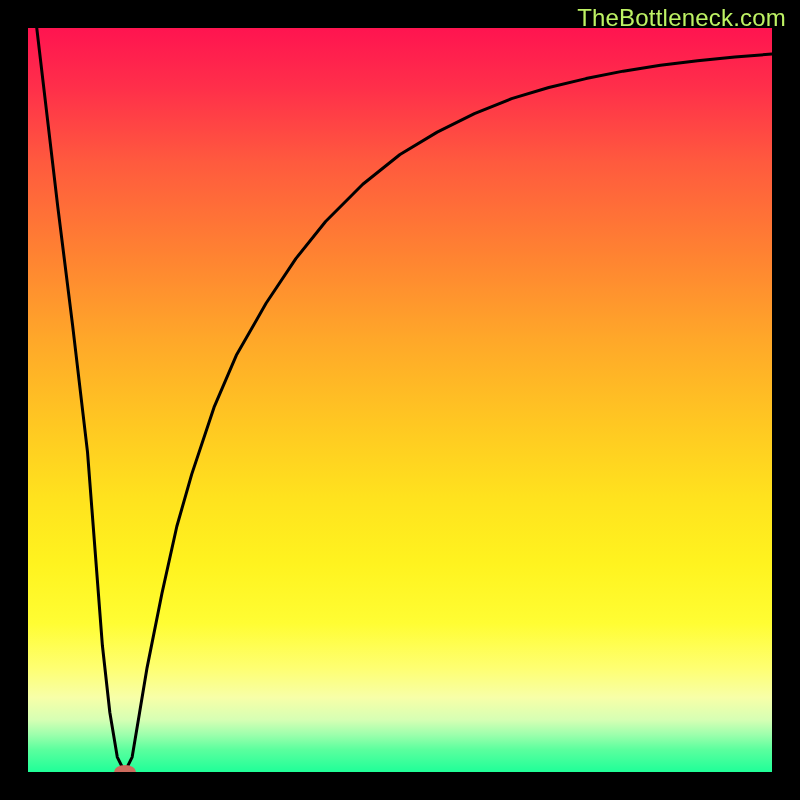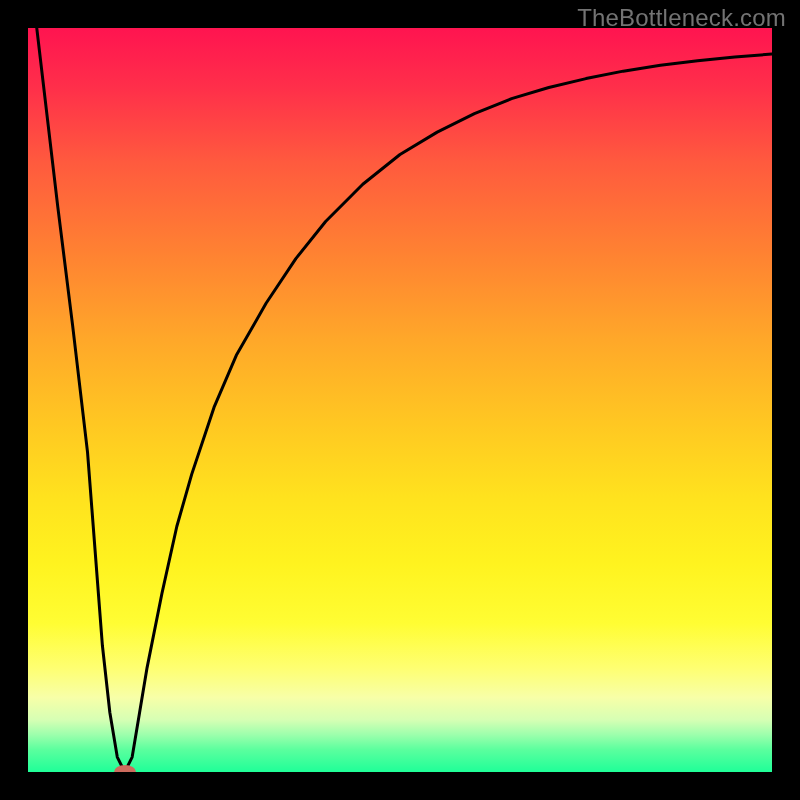--- a/index.html
+++ b/index.html
@@ -15,21 +15,21 @@
     position: relative;
     width: 800px;
     height: 800px;
     background: #000000;
     box-sizing: border-box;
   }
   .watermark {
     position: absolute;
     top: 4px;
     right: 14px;
-    color: #737373;
+    color: #bef264;
     font-size: 24px;
     font-weight: 400;
     z-index: 5;
     letter-spacing: 0.2px;
   }
   .plot-area {
     position: absolute;
     left: 28px;
     top: 28px;
     width: 744px;

